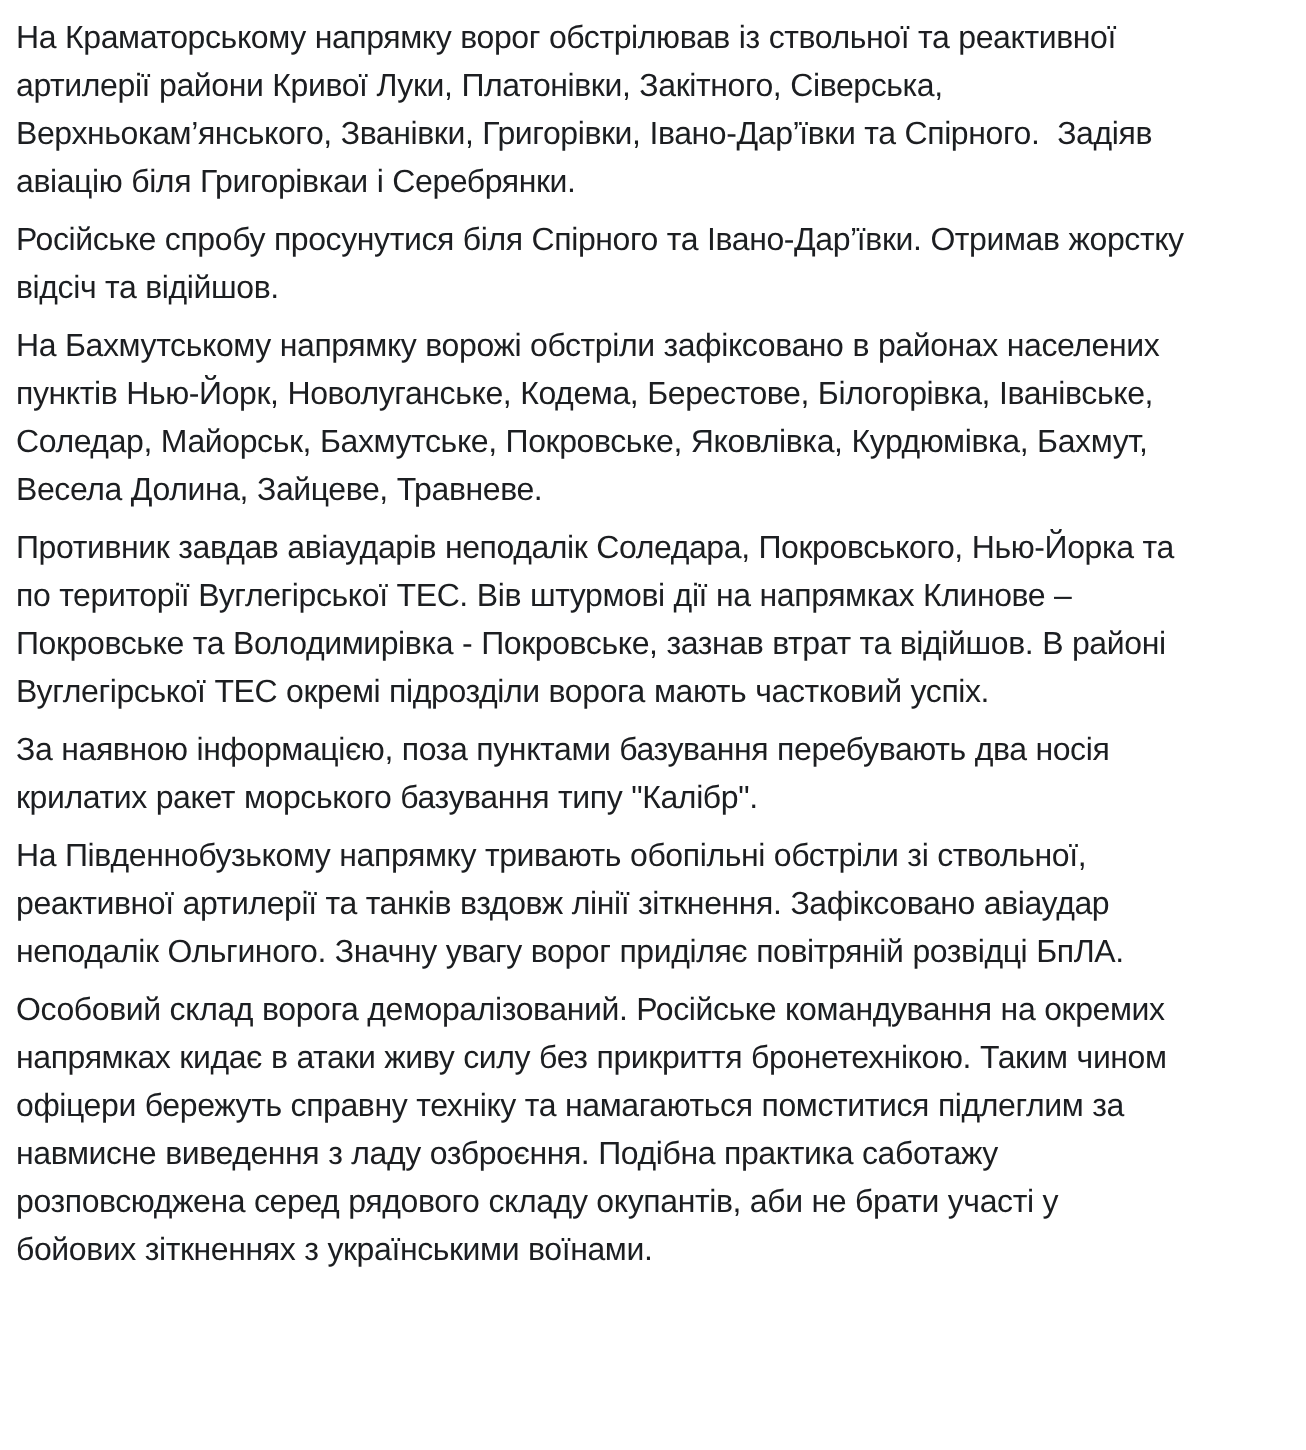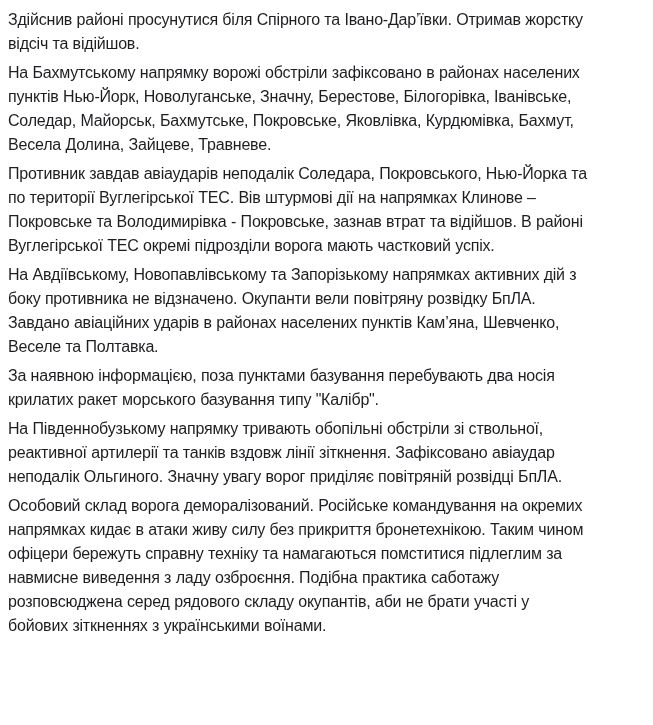--- a/index.html
+++ b/index.html
@@ -28,34 +28,34 @@
     word-spacing: 0.2px;
   }
   .post-text p:last-child {
     margin-bottom: 0;
   }
 </style>
 </head>
 <body>
 
 <div class="post-text">
-  <p>Здійснив районі просунутися біля Спірного та Івано-Дар’ївки. Отримав жорстку
+  <p>На Краматорському напрямку ворог обстрілював із ствольної та реактивної
+артилерії райони Кривої Луки, Платонівки, Закітного, Сіверська,
+Верхньокам’янського, Званівки, Григорівки, Івано-Дар’ївки та Спірного.  Задіяв
+авіацію біля Григорівкаи і Серебрянки.</p>
+  <p>Російське спробу просунутися біля Спірного та Івано-Дар’ївки. Отримав жорстку
 відсіч та відійшов.</p>
   <p>На Бахмутському напрямку ворожі обстріли зафіксовано в районах населених
-пунктів Нью-Йорк, Новолуганське, Значну, Берестове, Білогорівка, Іванівське,
+пунктів Нью-Йорк, Новолуганське, Кодема, Берестове, Білогорівка, Іванівське,
 Соледар, Майорськ, Бахмутське, Покровське, Яковлівка, Курдюмівка, Бахмут,
 Весела Долина, Зайцеве, Травневе.</p>
   <p>Противник завдав авіаударів неподалік Соледара, Покровського, Нью-Йорка та
 по території Вуглегірської ТЕС. Вів штурмові дії на напрямках Клинове –
 Покровське та Володимирівка - Покровське, зазнав втрат та відійшов. В районі
 Вуглегірської ТЕС окремі підрозділи ворога мають частковий успіх.</p>
-  <p>На Авдіївському, Новопавлівському та Запорізькому напрямках активних дій з
-боку противника не відзначено. Окупанти вели повітряну розвідку БпЛА.
-Завдано авіаційних ударів в районах населених пунктів Кам’яна, Шевченко,
-Веселе та Полтавка.</p>
   <p>За наявною інформацією, поза пунктами базування перебувають два носія
 крилатих ракет морського базування типу "Калібр".</p>
   <p>На Південнобузькому напрямку тривають обопільні обстріли зі ствольної,
 реактивної артилерії та танків вздовж лінії зіткнення. Зафіксовано авіаудар
 неподалік Ольгиного. Значну увагу ворог приділяє повітряній розвідці БпЛА.</p>
   <p>Особовий склад ворога деморалізований. Російське командування на окремих
 напрямках кидає в атаки живу силу без прикриття бронетехнікою. Таким чином
 офіцери бережуть справну техніку та намагаються помститися підлеглим за
 навмисне виведення з ладу озброєння. Подібна практика саботажу
 розповсюджена серед рядового складу окупантів, аби не брати участі у

